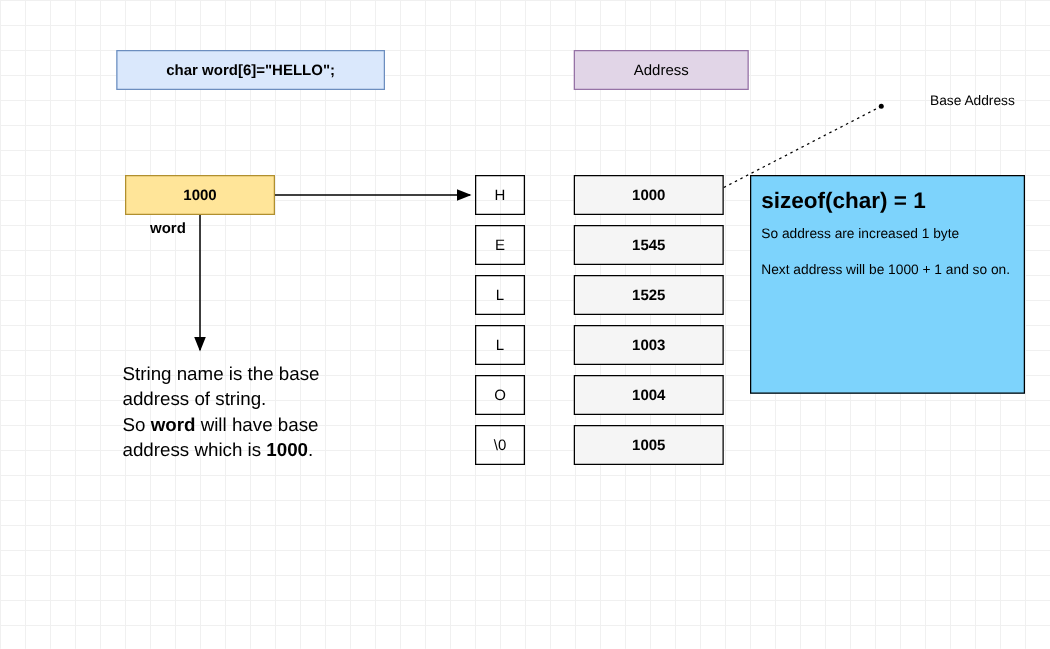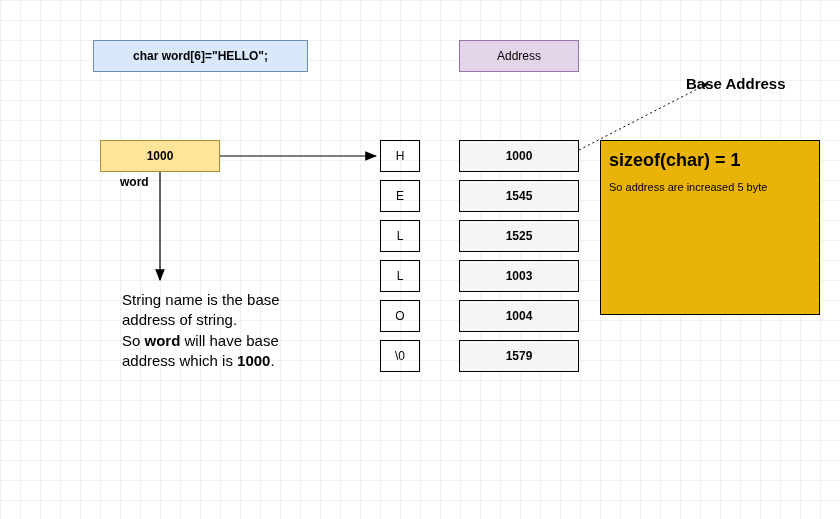--- a/index.html
+++ b/index.html
@@ -23,21 +23,21 @@
     justify-content: center;
     font-size: 12px;
   }
   .decl-box {
     left: 93px; top: 40px; width: 215px; height: 32px;
     background: #dae8fc;
     border-color: #6c8ebf;
     font-weight: bold;
   }
   .addr-header {
-    left: 459px; top: 40px; width: 120px; height: 32px;
+    left: 459px; top: 40px; width: 140px; height: 32px;
     background: #e1d5e7;
     border-color: #9673a6;
   }
   .ptr-box {
     left: 100px; top: 140px; width: 120px; height: 32px;
     background: #ffe599;
     border-color: #b08f2f;
     font-weight: bold;
   }
   .word-label {
@@ -47,40 +47,38 @@
     font-weight: bold;
   }
   .char-col { left: 380px; width: 40px; }
   .addr-col { left: 459px; width: 120px; background: #f5f5f5; font-weight: bold; }
   .row0 { top: 140px; } .row1 { top: 180px; } .row2 { top: 220px; }
   .row3 { top: 260px; } .row4 { top: 300px; } .row5 { top: 340px; }
   .cell { height: 32px; }
   .note-box {
     position: absolute;
     left: 600px; top: 140px; width: 220px; height: 175px;
-    background: #eab308;
+    background: #7dd3fc;
     border: 1px solid #000;
     padding: 8px;
     font-size: 11px;
     line-height: 1.3;
   }
   .note-title { font-size: 18px; font-weight: bold; margin-bottom: 8px; }
   .base-addr-label {
     position: absolute;
-    left: 686px; top: 75px;
-    font-size: 15px;
-    font-weight: bold;
+    left: 744px; top: 75px;
+    font-size: 11px;
   }
   .explanation {
     position: absolute;
     left: 98px; top: 290px; width: 200px;
     font-size: 15px;
     line-height: 1.35;
     font-family: Arial, sans-serif;
-    margin-left: 24px;
   }
   svg.overlay {
     position: absolute;
     left: 0; top: 0;
     width: 840px; height: 519px;
     pointer-events: none;
   }
 </style>
 </head>
 <body>
@@ -96,28 +94,29 @@
 <div class="box cell char-col row2">L</div>
 <div class="box cell char-col row3">L</div>
 <div class="box cell char-col row4">O</div>
 <div class="box cell char-col row5">\0</div>
 
 <div class="box cell addr-col row0">1000</div>
 <div class="box cell addr-col row1">1545</div>
 <div class="box cell addr-col row2">1525</div>
 <div class="box cell addr-col row3">1003</div>
 <div class="box cell addr-col row4">1004</div>
-<div class="box cell addr-col row5">1579</div>
+<div class="box cell addr-col row5">1005</div>
 
 <div class="base-addr-label">Base Address</div>
 
 <div class="note-box">
   <div class="note-title">sizeof(char) = 1</div>
-  <div>So address are increased 5 byte</div>
+  <div>So address are increased 1 byte</div>
   <br>
+  <div>Next address will be 1000 + 1 and so on.</div>
 </div>
 
 <div class="explanation">
   <span>String name is the base address of string.</span><br>
   <span>So </span><b>word</b><span> will have base address which is </span><b>1000</b><span>.</span>
 </div>
 
 <svg class="overlay">
   <defs>
     <marker id="ah" markerWidth="10" markerHeight="8" refX="9" refY="4" orient="auto">

